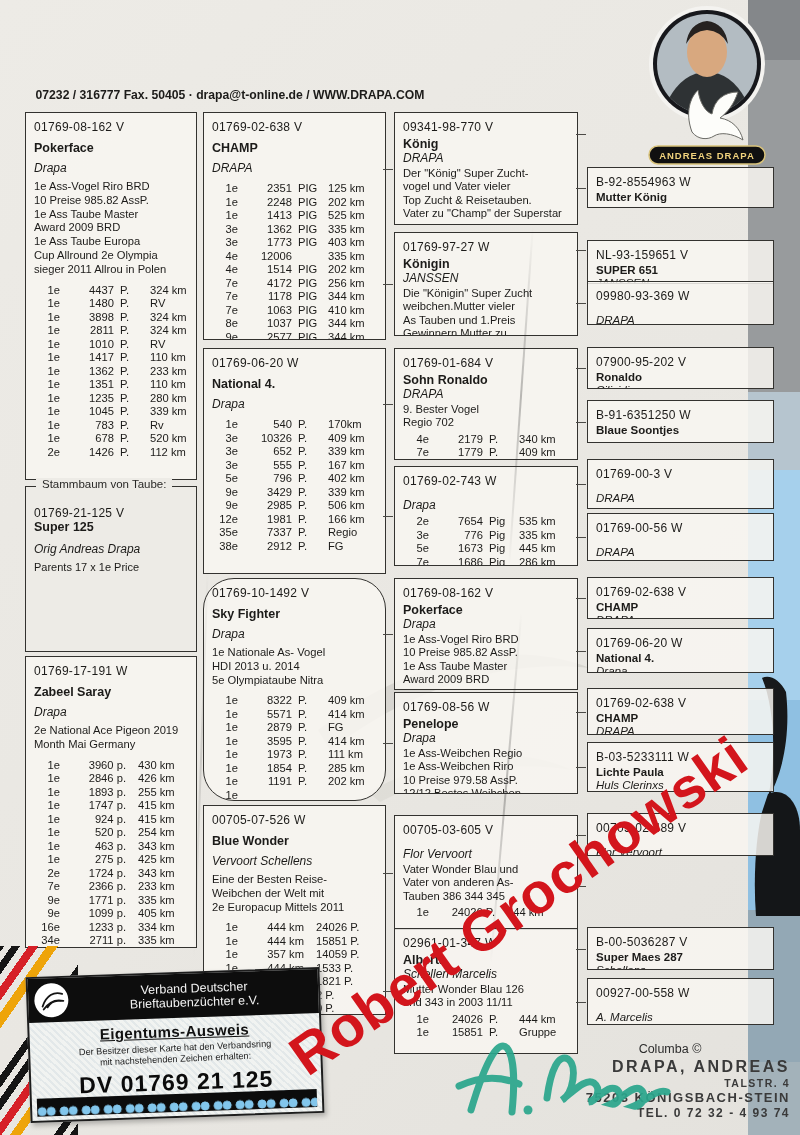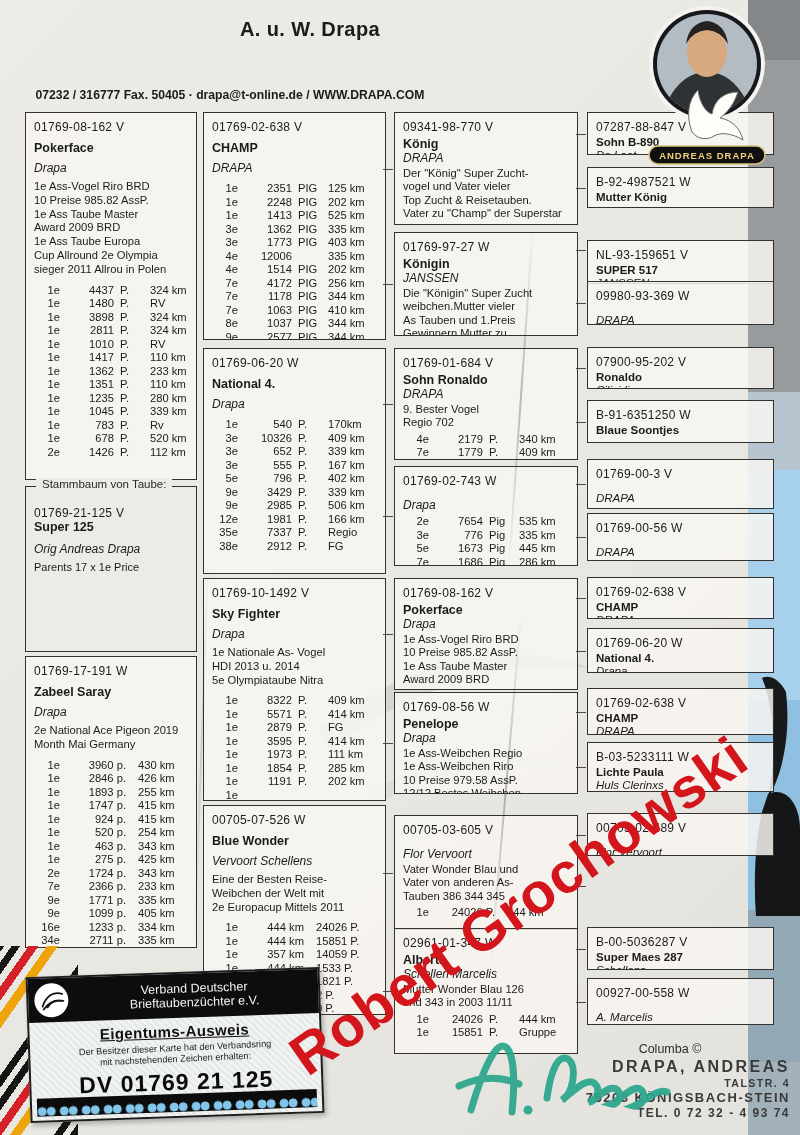--- a/index.html
+++ b/index.html
@@ -95,21 +95,20 @@
       <path d="M20,118 C38,110 52,128 52,154 L52,240 L8,240 C5,202 8,160 14,136 Z" fill="#141618"></path>
     </svg>
   </div>
 
   <svg id="swoosh" width="310" height="300" viewBox="0 0 310 300">
     <path d="M40,210 C120,150 210,118 300,128 C222,98 120,118 28,190 Z" fill="#c9c8c2"></path>
     <path d="M90,262 C150,230 220,220 282,230 C222,203 150,214 78,252 Z" fill="#cfcec8" opacity=".7"></path>
   </svg>
 
   <div id="hdr">
-    <div class="h1">A. u. W. Drapa</div>
   </div>
   <div id="hdr3">07232 / 316777 Fax. 50405  ·  drapa@t-online.de / WWW.DRAPA.COM</div>
 
   <div id="pedigree">
       <div class="pbox col1" style="left: 25px; top: 112px; width: 172px; height: 368px;">
         <div class="ring">01769-08-162 V</div>
         <div class="pname">Pokerface</div>
         <div class="strain">Drapa</div>
         <div class="desc">1e Ass-Vogel Riro BRD</div>
         <div class="desc">10 Preise 985.82 AssP.</div>
@@ -193,21 +192,21 @@
           <div class="rrow"><span class="r0">3e</span><span class="r1">652</span><span class="r2">P.</span><span class="r3">339 km</span></div>
           <div class="rrow"><span class="r0">3e</span><span class="r1">555</span><span class="r2">P.</span><span class="r3">167 km</span></div>
           <div class="rrow"><span class="r0">5e</span><span class="r1">796</span><span class="r2">P.</span><span class="r3">402 km</span></div>
           <div class="rrow"><span class="r0">9e</span><span class="r1">3429</span><span class="r2">P.</span><span class="r3">339 km</span></div>
           <div class="rrow"><span class="r0">9e</span><span class="r1">2985</span><span class="r2">P.</span><span class="r3">506 km</span></div>
           <div class="rrow"><span class="r0">12e</span><span class="r1">1981</span><span class="r2">P.</span><span class="r3">166 km</span></div>
           <div class="rrow"><span class="r0">35e</span><span class="r1">7337</span><span class="r2">P.</span><span class="r3">Regio</span></div>
           <div class="rrow"><span class="r0">38e</span><span class="r1">2912</span><span class="r2">P.</span><span class="r3">FG</span></div>
         </div>
       </div>
-      <div class="pbox col2" style="left: 203px; top: 578px; width: 183px; height: 223px;">
+      <div class="pbox col2" style="left: 203px; top: 578px; width: 183px; height: 223px; border-radius: 31px;">
         <div class="ring">01769-10-1492 V</div>
         <div class="pname">Sky  Fighter</div>
         <div class="strain">Drapa</div>
         <div class="desc">1e Nationale As- Vogel</div>
         <div class="desc">HDI  2013 u. 2014</div>
         <div class="desc">5e Olympiataube Nitra</div>
         <div class="results">
           <div class="rrow"><span class="r0">1e</span><span class="r1">8322</span><span class="r2">P.</span><span class="r3">409 km</span></div>
           <div class="rrow"><span class="r0">1e</span><span class="r1">5571</span><span class="r2">P.</span><span class="r3">414 km</span></div>
           <div class="rrow"><span class="r0">1e</span><span class="r1">2879</span><span class="r2">P.</span><span class="r3">FG</span></div>
@@ -314,34 +313,29 @@
         <div class="pname">Alberta</div>
         <div class="strain">Schellen Marcelis</div>
         <div class="desc">Mutter  Wonder Blau 126</div>
         <div class="desc">und  343 in 2003 11/11</div>
         <div class="results">
           <div class="rrow"><span class="r0">1e</span><span class="r1">24026</span><span class="r2">P.</span><span class="r3">444 km</span></div>
           <div class="rrow"><span class="r0">1e</span><span class="r1">15851</span><span class="r2">P.</span><span class="r3">Gruppe</span></div>
         </div>
       </div>
       <div class="tick" style="left: 383px; top: 991px;"></div>
-      <div class="pbox col4" style="left: 587px; top: 112px; width: 187px; height: 43px;">
-        <div class="ring">07287-88-847 V</div>
-        <div class="pname">Sohn B-890</div>
-        <div class="strain">De Laat</div>
-      </div>
       <div class="tick" style="left: 576px; top: 133.5px;"></div>
       <div class="pbox col4" style="left: 587px; top: 167px; width: 187px; height: 41px;">
-        <div class="ring">B-92-4987521 W</div>
+        <div class="ring">B-92-8554963 W</div>
         <div class="pname">Mutter König</div>
       </div>
       <div class="tick" style="left: 576px; top: 187.5px;"></div>
       <div class="pbox col4" style="left: 587px; top: 240px; width: 187px; height: 44px;">
         <div class="ring">NL-93-159651 V</div>
-        <div class="pname">SUPER 517</div>
+        <div class="pname">SUPER 651</div>
         <div class="strain">JANSSEN</div>
       </div>
       <div class="tick" style="left: 576px; top: 250px;"></div>
       <div class="pbox col4" style="left: 587px; top: 281px; width: 187px; height: 44px;">
         <div class="ring">09980-93-369 W</div>
         <div class="strain gap">DRAPA</div>
       </div>
       <div class="tick" style="left: 576px; top: 303px;"></div>
       <div class="pbox col4" style="left: 587px; top: 347px; width: 187px; height: 42px;">
         <div class="ring">07900-95-202 V</div>

